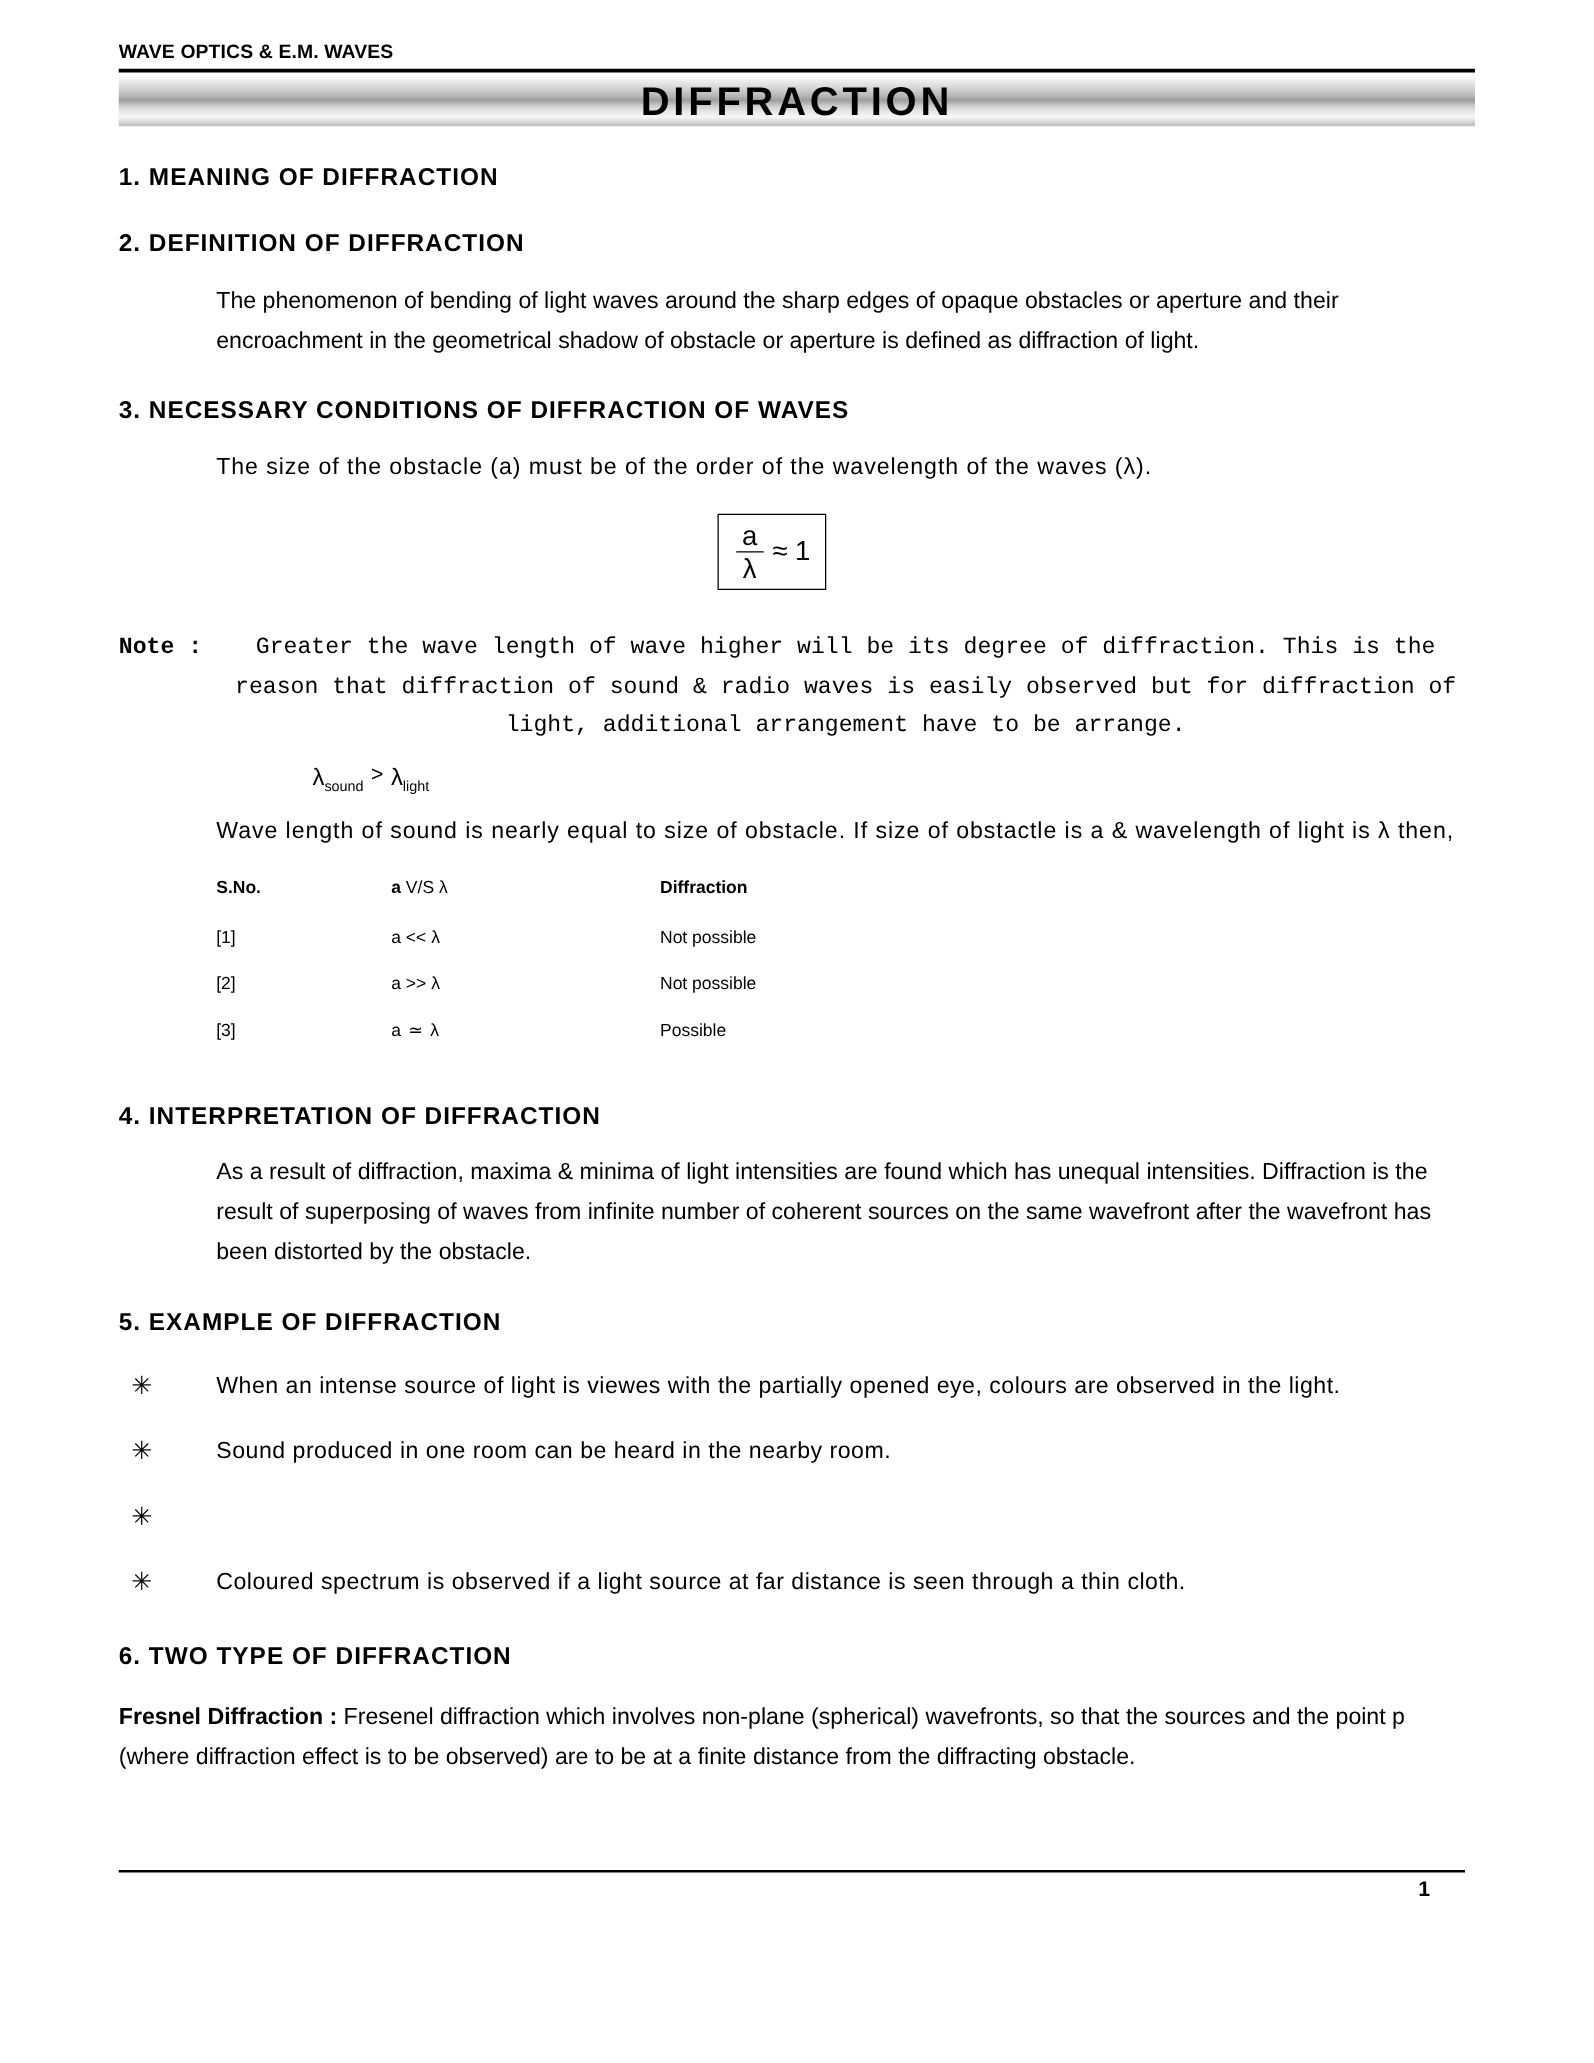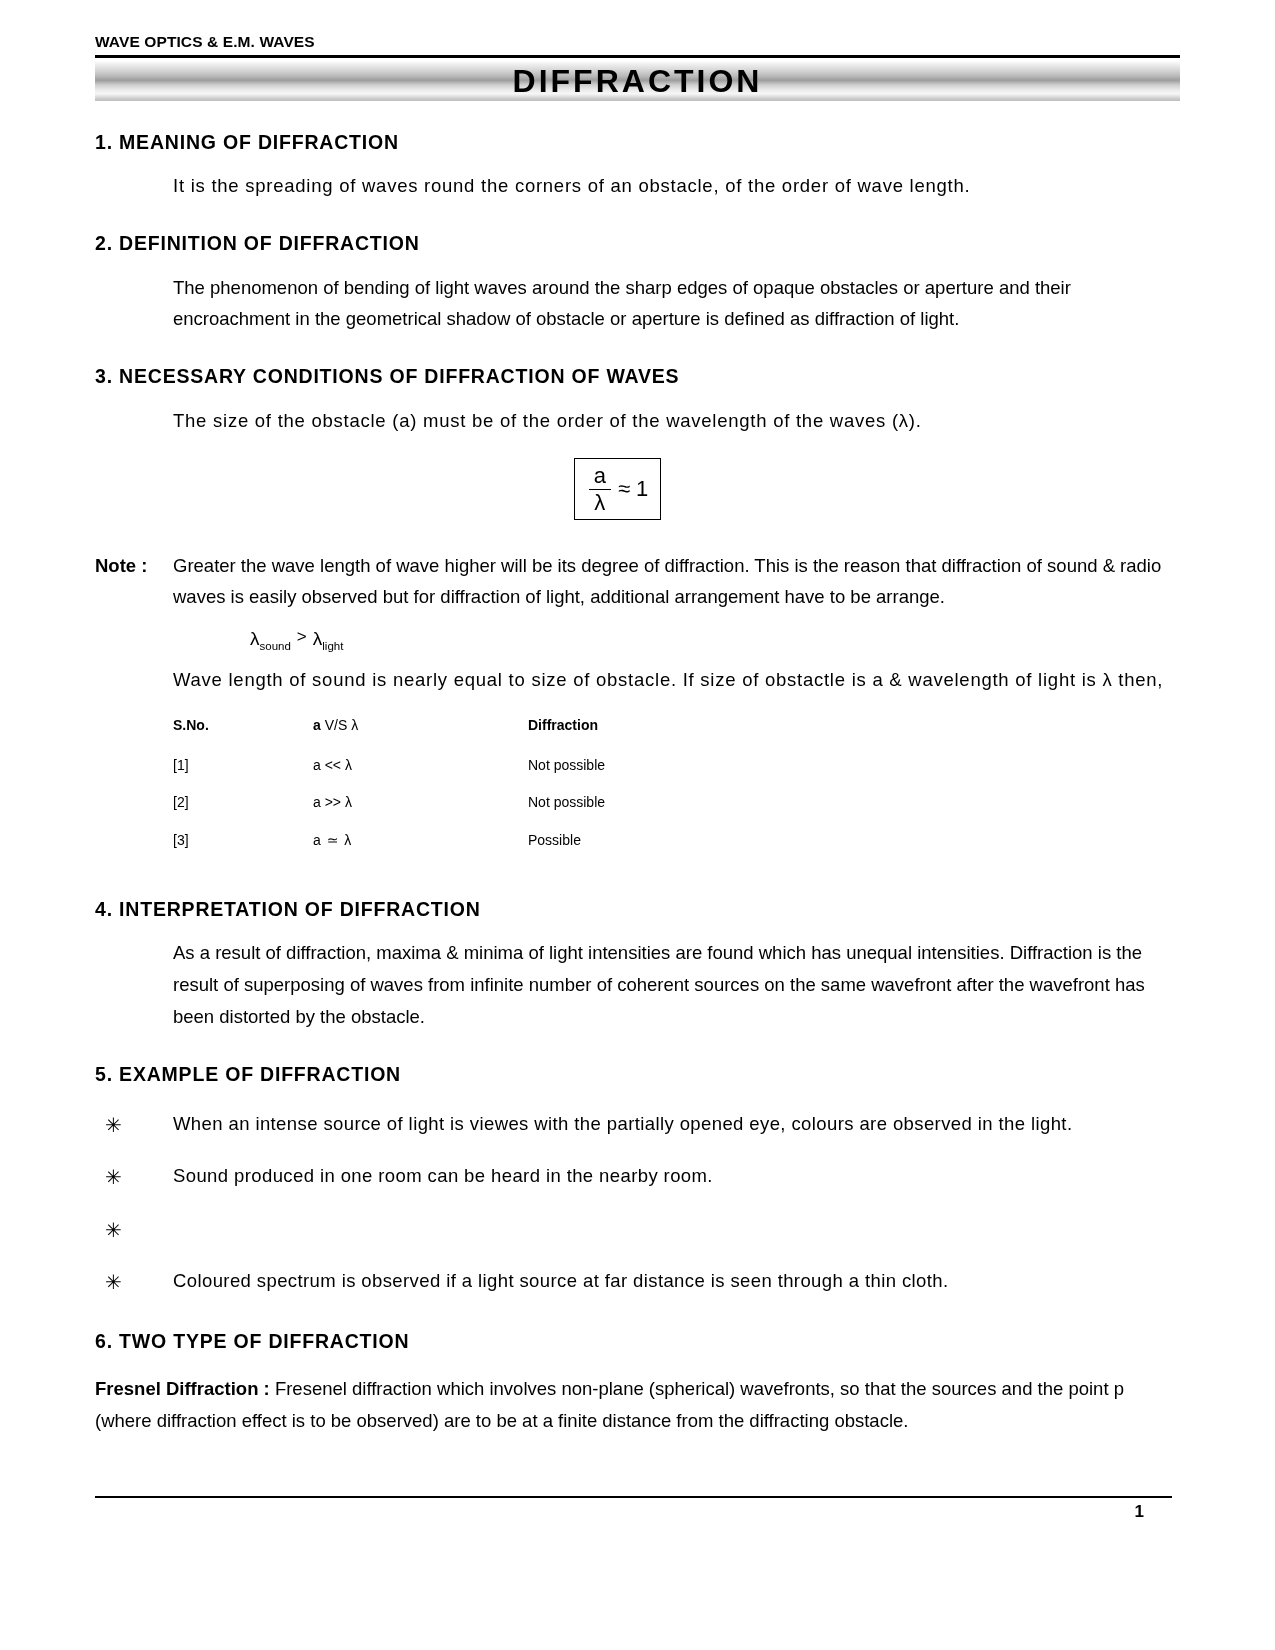--- a/index.html
+++ b/index.html
@@ -116,32 +116,34 @@
   .approx-eq {
     font-size: 22px;
     margin-left: 7px;
   }
 
   
   .note-row {
     margin-top: 30px;
     display: flex;
     align-items: flex-start;
+    font-family: Liberation Mono, monospace;
   }
   .note-label {
     font-size: 18.5px;
     font-weight: bold;
     width: 78px;
     flex: 0 0 78px;
     line-height: 1.72;
   }
   .note-body {
     flex: 1 1 auto;
     font-size: 18.5px;
     line-height: 1.72;
+    text-align: center;
   }
 
   
   .lambda-rel {
     margin-top: 16px;
     margin-left: 155px;
     font-size: 19px;
     line-height: 1;
     white-space: nowrap;
   }
@@ -233,21 +235,20 @@
 
   <div class="runhead">WAVE OPTICS &amp; E.M. WAVES</div>
   <div class="runhead-rule"></div>
 
   <div class="banner">
     <div class="banner-title">DIFFRACTION</div>
   </div>
 
   <div class="sec-wrap">
     <h2 class="sec">1. MEANING OF DIFFRACTION</h2>
-    <p class="body indent spaced p-gap">It is the spreading of waves round the corners of an obstacle, of the order of wave length.</p>
   </div>
 
   <div class="sec-wrap">
     <h2 class="sec">2. DEFINITION OF DIFFRACTION</h2>
     <p class="body indent p-gap">The phenomenon of bending of light waves around the sharp edges of opaque obstacles or aperture and their encroachment in the geometrical shadow of obstacle or aperture is defined as diffraction of light.</p>
   </div>
 
   <div class="sec-wrap">
     <h2 class="sec">3. NECESSARY CONDITIONS OF DIFFRACTION OF WAVES</h2>
     <p class="body indent spaced p-gap">The size of the obstacle (a) must be of the order of the wavelength of the waves (λ).</p>

